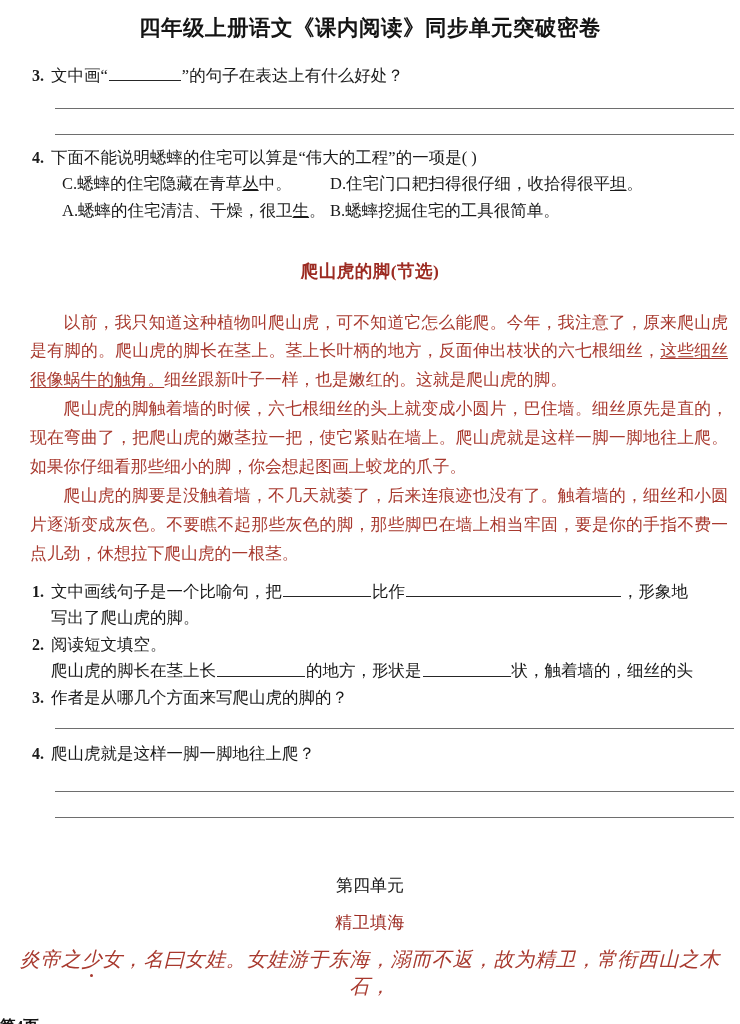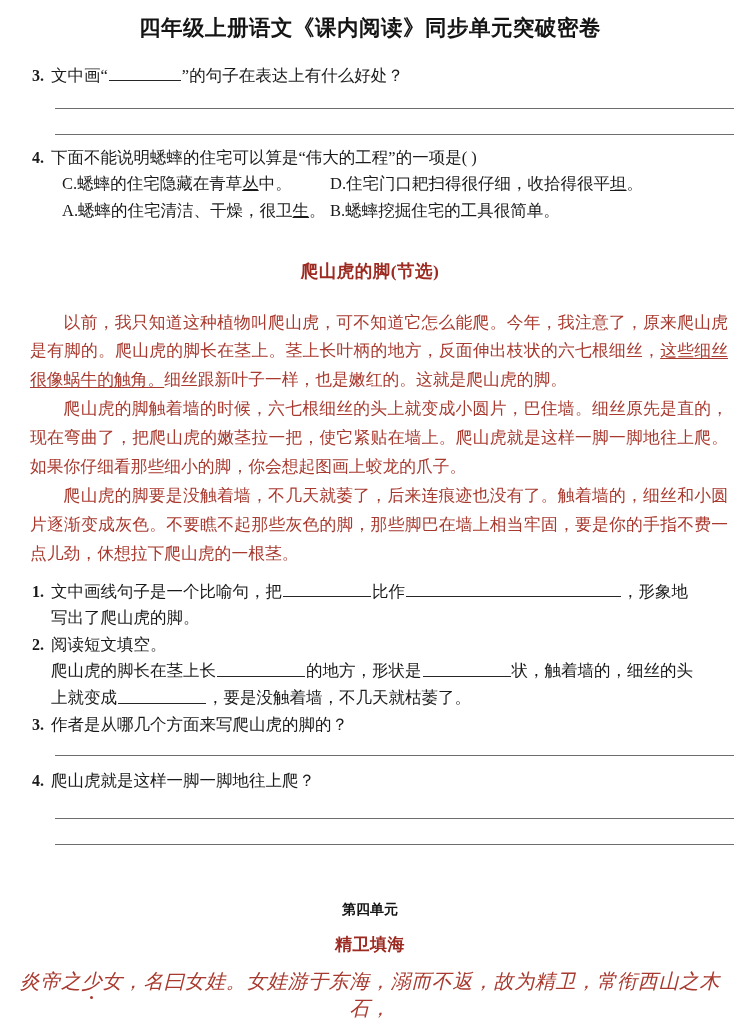--- a/index.html
+++ b/index.html
@@ -118,28 +118,28 @@
     height: 1.05em;
     margin: 0 1px;
   }
   .blank-s { width: 72px; }
   .blank-m { width: 88px; }
   .blank-l { width: 215px; }
 
   
   .unit-title {
     text-align: center;
-    font-size: 14px;
-    font-weight: bold;
+    font-size: 17px;
+    font-weight: normal;
     color: #141414;
   }
   .lesson-title {
     text-align: center;
     font-size: 17px;
-    font-weight: bold;
+    font-weight: normal;
     color: #9c2a21;
     letter-spacing: 0.5px;
   }
   .classic {
     text-align: center;
     color: #a8392e;
     font-size: 20px;
     font-style: italic;
     letter-spacing: 0.6px;
     font-family: "Liberation Serif", "DejaVu Serif", serif;
@@ -231,21 +231,20 @@
     <span class="num">1.</span>
     <span class="q-text"><span>文中画线句子是一个比喻句，把</span><span class="blank blank-m"></span><span>比作</span><span class="blank blank-l"></span><span>，形象地</span></span>
   </div>
   <div class="q-line">写出了爬山虎的脚。</div>
 
   <div class="q">
     <span class="num">2.</span>
     <span class="q-text">阅读短文填空。</span>
   </div>
   <div class="q-line"><span>爬山虎的脚长在茎上长</span><span class="blank blank-m"></span><span>的地方，形状是</span><span class="blank blank-m"></span><span>状，触着墙的，细丝的头</span></div>
-  <div class="q-line"><span>上就变成</span><span class="blank blank-m"></span><span>，要是没触着墙，不几天就枯萎了。</span></div>
 
   <div class="q">
     <span class="num">3.</span>
     <span class="q-text">作者是从哪几个方面来写爬山虎的脚的？</span>
   </div>
 
   <div class="sp-16"></div>
   <div class="answer-line"></div>
 
   <div class="sp-12"></div>

